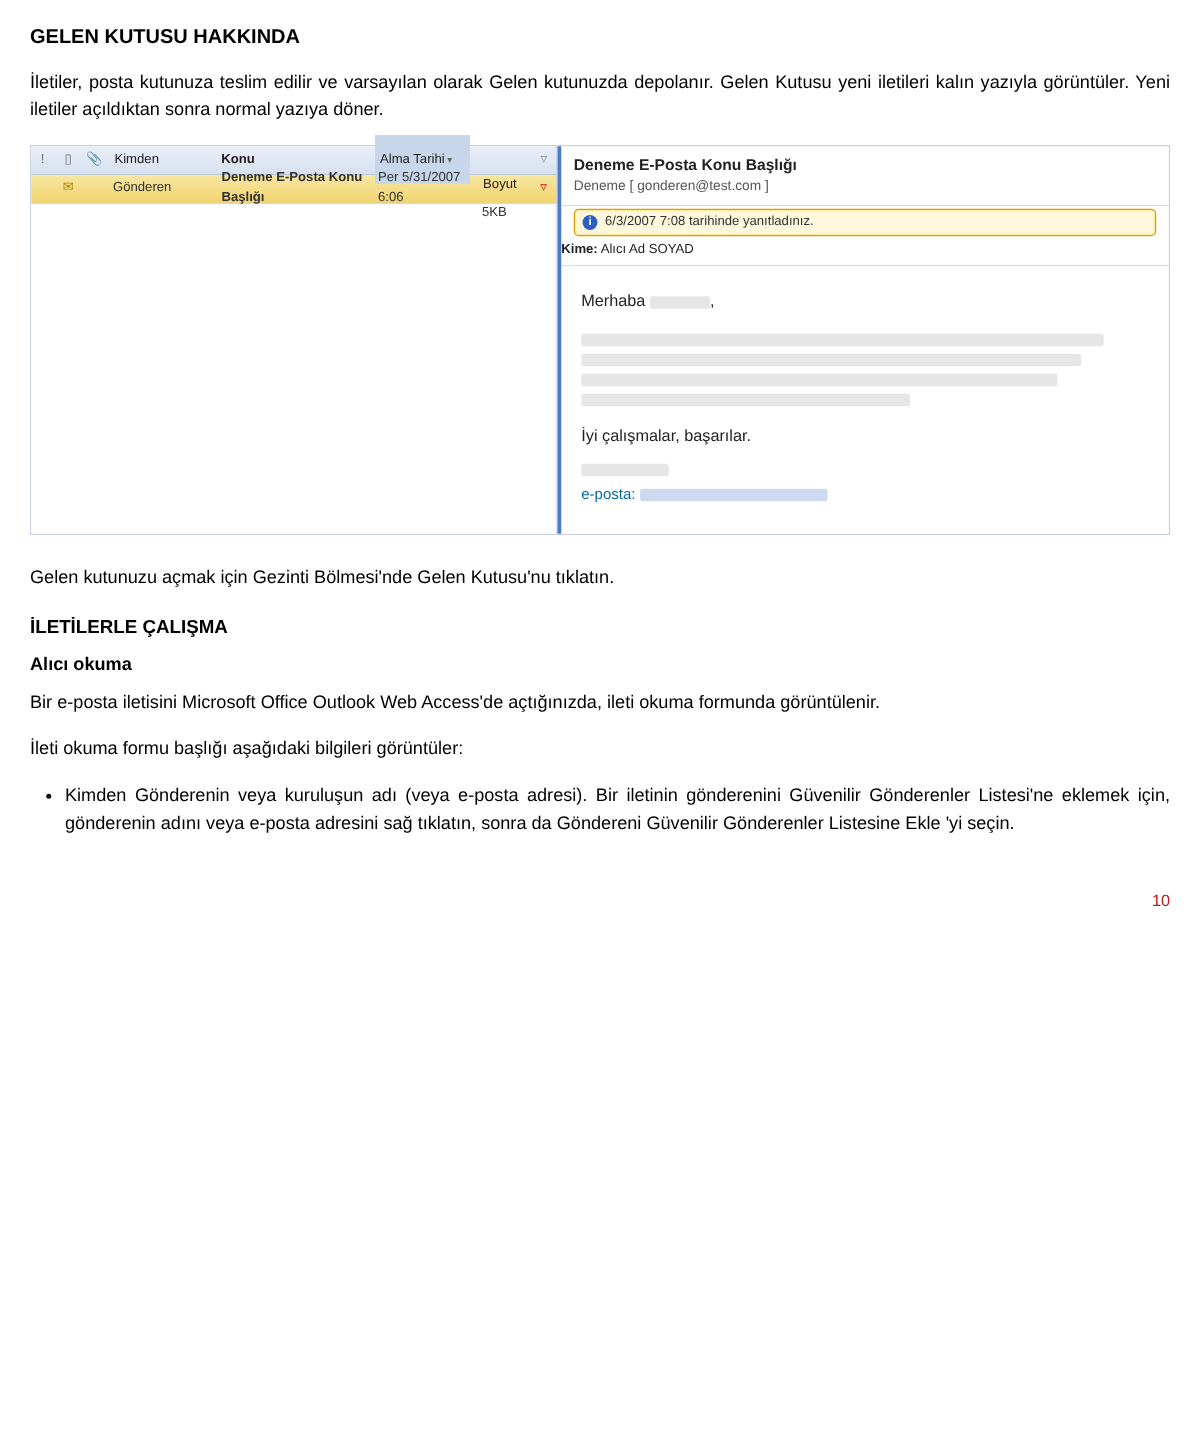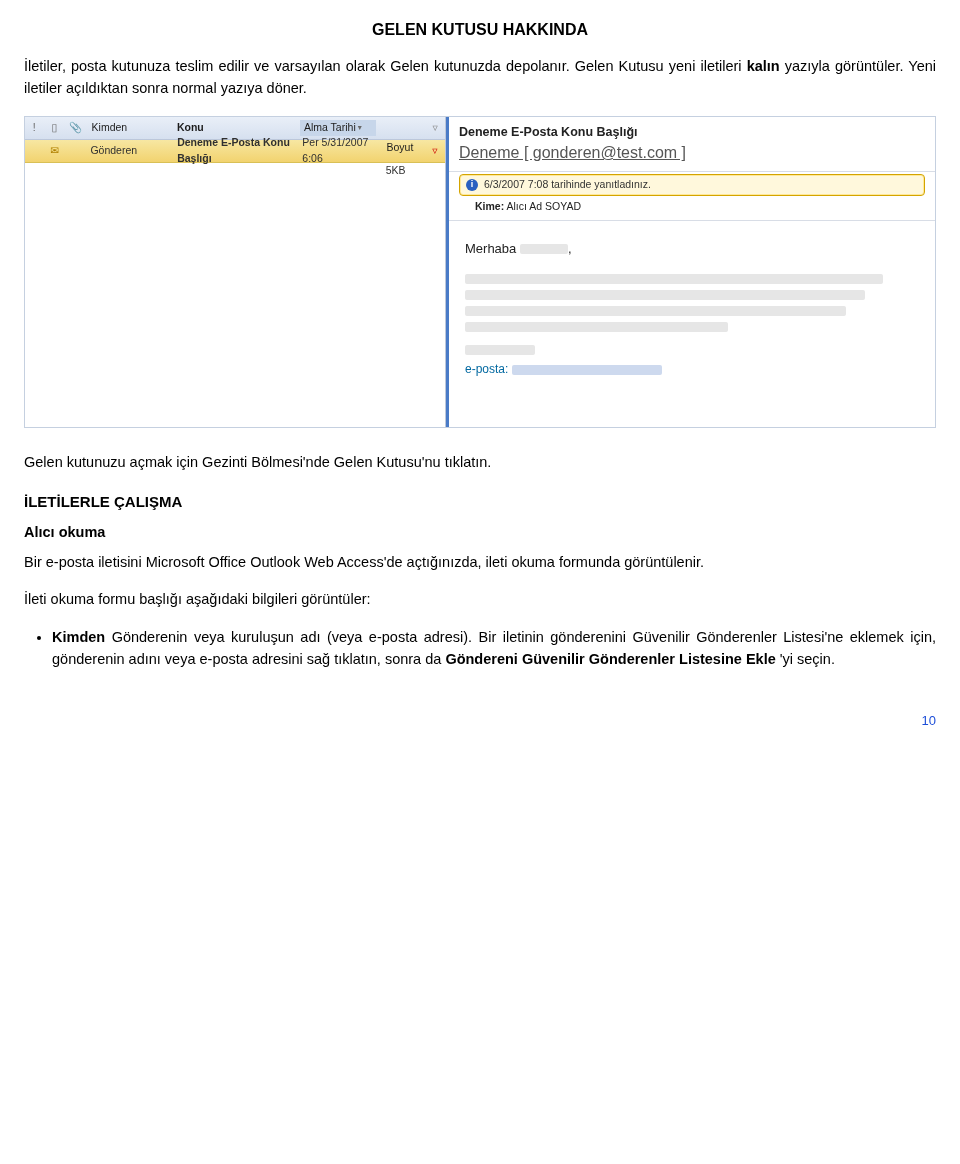--- a/index.html
+++ b/index.html
@@ -9,25 +9,24 @@
     font-size: 14.5px;
     color: #000;
     background: #fff;
     width: 912px;
     line-height: 1.5;
   }
   h1.title {
     font-size: 16px;
     font-weight: bold;
     margin: 0 0 14px 0;
-    text-align: center;
   }
   p { margin: 0 0 16px 0; }
   .justify { text-align: justify; }
-  b { font-weight: bold; }
+  b { font-weight: normal; }
 
   
   .screenshot {
     width: 910px;
     border: 1px solid #c5d0e0;
     margin: 10px 0 24px 0;
     display: flex;
     font-family: Tahoma, Verdana, sans-serif;
     font-size: 11px;
     color: #1a1a1a;
@@ -56,21 +55,21 @@
   }
   .hdr-ico {
     width: 12px;
     display: inline-flex;
     justify-content: center;
     color: #6a6a6a;
   }
   .hdr-cell { display: inline-block; }
   .hc-kimden { width: 88px; }
   .hc-konu   { width: 132px; font-weight: bold; }
-  .hc-alma   { width: 80px; background:#c7d6ea; height:16px; display:flex; align-items:center; padding:0 4px; gap:2px;text-align:center; }
+  .hc-alma   { width: 80px; background:#c7d6ea; height:39px; display:flex; align-items:center; padding:0 4px; gap:2px;text-align:center; }
   .hc-boyut  { width: 38px; margin-top: 40px; }
   .hc-end    { width: 14px; text-align:center; color:#8a8a8a; }
 
   .msg-row {
     display: flex;
     align-items: center;
     height: 22px;
     background: linear-gradient(#f7e7a2, #f2d36f);
     border-bottom: 1px solid #d9c056;
     font-size: 10.5px;
@@ -80,24 +79,23 @@
   }
   .blank-area { height: 264px; background:#fff; }
 
   .subject {
     font-size: 12.5px;
     font-weight: bold;
     color: #222;
     padding: 6px 10px 0 10px;
   }
   .fromline {
-    font-size: 16px;
+    font-size: 11px;
     color: #555;
     padding: 0 10px 4px 10px;
-    text-decoration: underline;
   }
   .dividerline { border-bottom:1px solid #d8dde6; margin: 2px 0; }
   .replied-bar {
     margin: 2px 10px;
     display: flex;
     align-items: center;
     gap: 6px;
     padding: 2px 6px;
     border: 1px solid #d4a400;
     border-radius: 4px;
@@ -105,21 +103,21 @@
     box-shadow: 0 0 0 1px #ffe99a inset;
     font-size: 10.5px;
     color: #333;
   }
   .replied-bar .info-icon {
     width: 12px; height: 12px; border-radius: 50%;
     background: #2a60c0; color:#fff; font-size:9px;
     display:flex; align-items:center; justify-content:center;
     font-weight:bold;
   }
-  .field { font-size: 10.5px; padding: 1px 26px; color:#222; }
+  .field { font-size: 10.5px; padding: 1px 0; color:#222; }
   .field b { font-weight:bold; }
   .preview-body {
     padding: 16px 16px 12px 16px;
     font-family: Liberation Sans, sans-serif;
     font-size: 13px;
     color: #222;
   }
   .blurline {
     height: 10px; border-radius: 2px;
     background: #e6e6e6;
@@ -137,21 +135,21 @@
 
   
   .sect-head { font-weight: bold; font-size: 15px; margin: 18px 0 8px 0; }
   .sub-head  { font-weight: bold; font-size: 14.5px; margin: 2px 0 8px 0; }
   ul.info { margin: 0 0 0 28px; padding:0; }
   ul.info > li { margin: 4px 0 8px 0; text-align: justify; }
 
   .pagenum {
     text-align: right;
     font-size: 13px;
-    color: #1d4ed8;
+    color: #b91c1c;
     margin-top: 40px;
   }
 </style>
 </head>
 <body>
 
 <h1 class="title">GELEN KUTUSU HAKKINDA</h1>
 
 <p class="justify">
   <span>İletiler, posta kutunuza teslim edilir ve varsayılan olarak Gelen kutunuzda depolanır. Gelen Kutusu yeni iletileri </span>
@@ -206,20 +204,21 @@
       <div>
         <span>Merhaba</span>
         <span class="blurshort"></span>,
       </div>
       <div style="height:10px;"></div>
       <div class="blurline w90"></div>
       <div class="blurline w88"></div>
       <div class="blurline w84"></div>
       <div class="blurline w60"></div>
 
+      <div class="signoff">İyi çalışmalar, başarılar.</div>
 
       <div class="signblock">
         <span class="blurshort2"></span><br>
         <span>e-posta:</span>
         <span class="blue-blur"></span>
       </div>
     </div>
   </div>
 </div>
 

